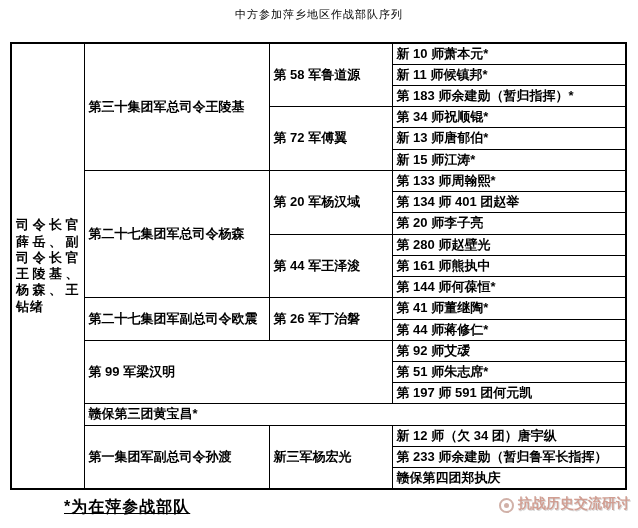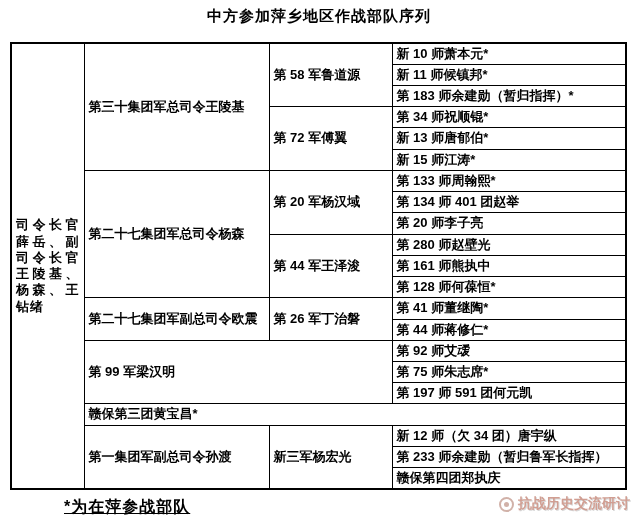--- a/index.html
+++ b/index.html
@@ -2,21 +2,21 @@
 <html><head>
 <meta charset="utf-8">
 <style>
   html,body{margin:0;padding:0;background:#fff;}
   .page{
     position:relative;width:638px;height:528px;background:#ffffff;overflow:hidden;
     font-family:"Liberation Sans",sans-serif;color:#000;
   }
   .doc-title{
     position:absolute;top:7px;left:0;right:0;text-align:center;
-    font-size:15px;font-weight:bold;letter-spacing:1px;
+    font-size:11px;font-weight:normal;letter-spacing:1px;
   }
   table.oob{
     position:absolute;left:10px;top:42px;width:615px;height:448px;
     border-collapse:collapse;table-layout:fixed;
   }
   table.oob td{
     border:1px solid #000;font-weight:bold;font-size:13px;
     vertical-align:middle;padding:0 4px;line-height:1.25;overflow:hidden;
   }
   table.oob{border:2px solid #000;}
@@ -27,21 +27,21 @@
   td.grp{font-size:13.5px;padding-left:4px;}
   td.army{padding-left:9px;white-space:nowrap;}
   td.div{padding-left:5px;white-space:nowrap;margin-top:36px;}
   tr{height:21px;}
   .footnote{
     position:absolute;left:64px;top:497px;font-size:16px;font-weight:bold;
     letter-spacing:1px;
     text-decoration:underline;
   }
   .watermark{
-    position:absolute;right:8px;top:495px;display:flex;align-items:center;gap:4px;
+    position:absolute;right:8px;top:495px;display:flex;align-items:flex-end;gap:4px;
     color:#c98e80;opacity:0.85;font-weight:bold;font-size:14px;
     text-shadow:1px 1px 0 rgba(190,190,190,0.7);
   }
   .wm-logo{
     width:15px;height:15px;border:2px solid #c9a49a;border-radius:50%;
     box-sizing:border-box;position:relative;flex:none;
   }
   .wm-logo::after{
     content:"";position:absolute;left:3px;top:3px;width:5px;height:5px;
     background:#c9a49a;border-radius:50%;
@@ -97,38 +97,38 @@
         <td class="div">第 20 师李子亮</td>
       </tr>
       <tr>
         <td class="army" rowspan="3">第 44 军王泽浚</td>
         <td class="div">第 280 师赵壁光</td>
       </tr>
       <tr>
         <td class="div">第 161 师熊执中</td>
       </tr>
       <tr>
-        <td class="div">第 128 师何葆恒*</td>
+        <td class="div">第 144 师何葆恒*</td>
       </tr>
 
       <tr>
         <td class="grp" rowspan="2">第二十七集团军副总司令欧震</td>
         <td class="army" rowspan="2">第 26 军丁治磐</td>
         <td class="div">第 41 师董继陶*</td>
       </tr>
       <tr>
         <td class="div">第 44 师蒋修仁*</td>
       </tr>
 
       <tr>
         <td class="grp" colspan="2" rowspan="3">第 99 军梁汉明</td>
         <td class="div">第 92 师艾叆</td>
       </tr>
       <tr>
-        <td class="div">第 75 师朱志席*</td>
+        <td class="div">第 51 师朱志席*</td>
       </tr>
       <tr>
         <td class="div">第 197 师 591 团何元凯</td>
       </tr>
 
       <tr>
         <td class="grp" colspan="3">赣保第三团黄宝昌*</td>
       </tr>
 
       <tr>

